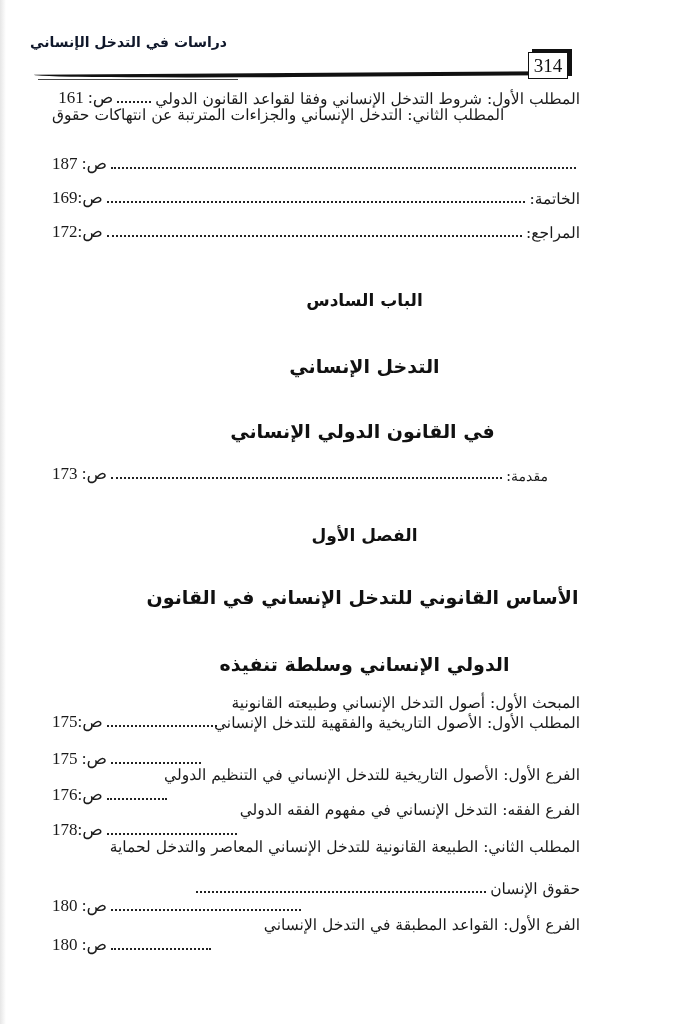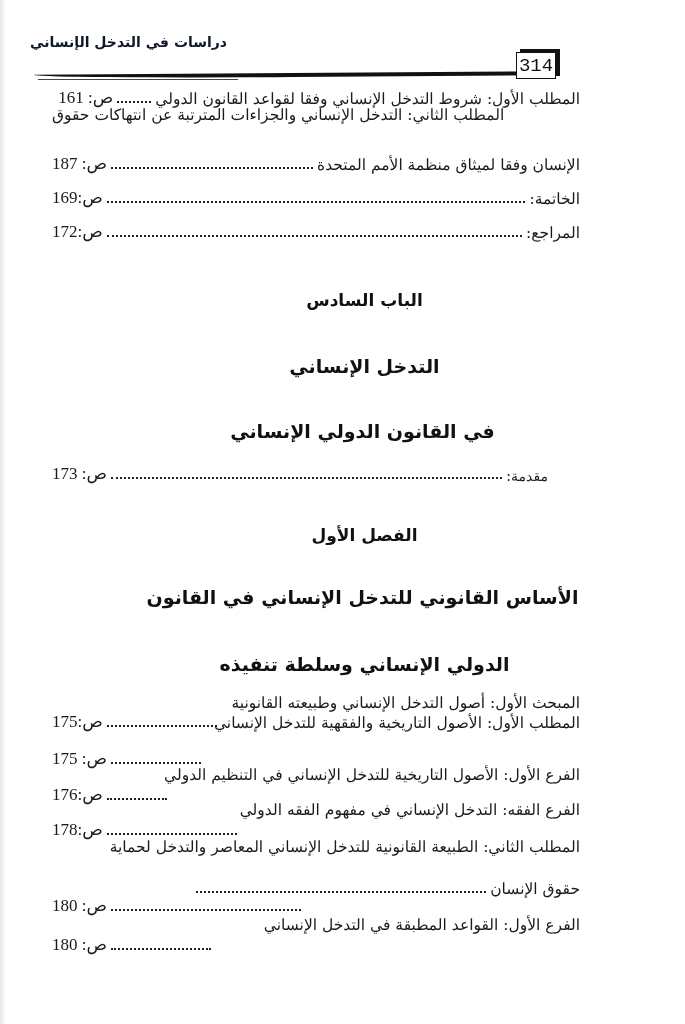--- a/index.html
+++ b/index.html
@@ -21,24 +21,24 @@
   }
   .header-rule {
     position:absolute; left:34px; top:73px; width:520px; height:4px;
     background:#111; border-radius:0 0 2px 50%/0 0 2px 100%;
     transform:skewY(-0.4deg);
   }
   .header-rule-thin {
     position:absolute; left:38px; top:79px; width:200px; height:1px; background:#444;
   }
   .page-number-box {
-    position:absolute; left:516px; top:52px; width:38px; height:25px;
+    position:absolute; left:528px; top:52px; width:38px; height:25px;
     border:1.5px solid #111; background:#fff;
     box-shadow:4px -3px 0 #111;
-    font-family:Liberation Mono, monospace; font-size:19px;
+    font-family:Liberation Serif, serif; font-size:19px;
     display:flex; align-items:center; justify-content:center; color:#111;
   }
 
   
   .toc { position:absolute; left:52px; width:528px; direction:rtl; }
   .line {
     position:absolute; left:0; right:0; height:26px;
     display:flex; flex-direction:row; align-items:flex-end;
     font-size:15.5px; white-space:nowrap;
   }
@@ -76,21 +76,20 @@
   <div class="toc" style="top:82px;">
     <div class="line" style="top:0px;">
       <span class="label">المطلب الأول: شروط التدخل الإنساني وفقا لقواعد القانون الدولي</span>
       <span class="dots" style="flex:0 0 34px;"></span>
       <span class="page-ref">ص: 161</span>
     </div>
     <div class="line text-only" style="top:16px;justify-content:flex-end;">
       <span class="label">المطلب الثاني: التدخل الإنساني والجزاءات المترتبة عن انتهاكات حقوق</span>
     </div>
     <div class="line" style="top:66px;">
-      <span class="label">الإنسان وفقا لميثاق منظمة الأمم المتحدة</span>
       <span class="dots"></span>
       <span class="page-ref">ص: 187</span>
     </div>
     <div class="line" style="top:100px;">
       <span class="label">الخاتمة:</span>
       <span class="dots"></span>
       <span class="page-ref">ص:169</span>
     </div>
     <div class="line" style="top:134px;">
       <span class="label">المراجع:</span>

